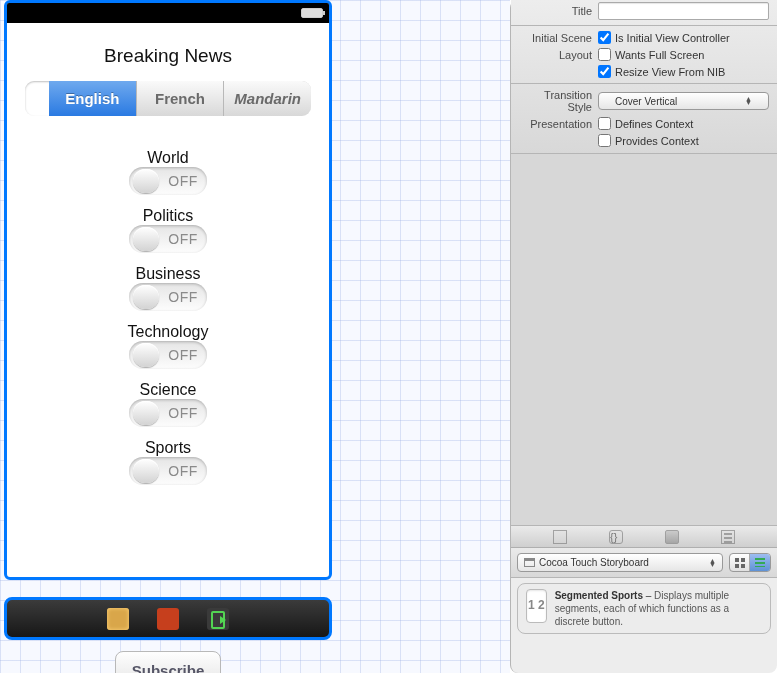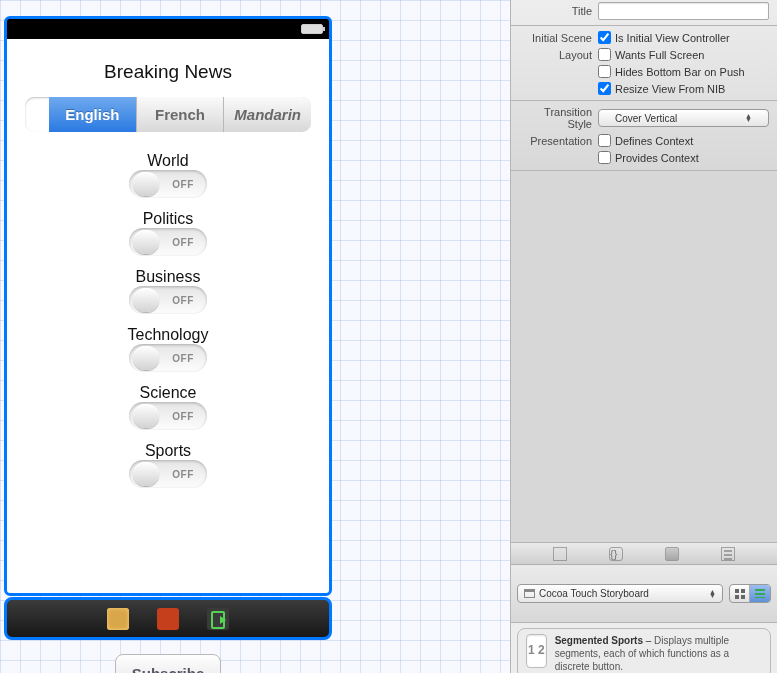--- a/index.html
+++ b/index.html
@@ -16,21 +16,21 @@
   left: 0; top: 0;
   width: 510px; height: 673px;
   background:
     linear-gradient(to right, rgba(160,180,230,.35) 1px, transparent 1px) 0 0 / 20px 20px,
     linear-gradient(to bottom, rgba(160,180,230,.35) 1px, transparent 1px) 0 0 / 20px 20px,
     #f7f9ff;
 }
 
 .phone {
   position: absolute;
-  left: 4px; top: 16px;
+  left: 4px; top: 0;
   width: 328px; height: 580px;
   background: #fff;
   border: 3px solid #0078ff;
   border-radius: 6px;
 }
 .status-bar {
   height: 20px;
   background: #000;
   display: flex;
   justify-content: flex-end;
@@ -55,21 +55,21 @@
   text-align: center;
   font-size: 19px;
   margin: 12px 0 14px;
   color: #111;
 }
 .seg {
   display: flex;
   border-radius: 9px;
   overflow: hidden;
   box-shadow: inset 0 1px 2px rgba(0,0,0,.25), 0 1px 0 #fff;
-  margin-bottom: 14px;
+  margin-bottom: 27px;
   padding-left: 24px;
 }
 .seg-item {
   flex: 1;
   text-align: center;
   padding: 9px 0;
   font-size: 15px;
   font-weight: bold;
   background: linear-gradient(#fafafa,#d8d8d8);
   border-right: 1px solid #b8b8b8;
@@ -102,21 +102,21 @@
   cursor: pointer;
 }
 .knob {
   width: 26px; height: 24px;
   background: linear-gradient(#fff,#d3d3d3);
   border-radius: 13px;
   box-shadow: 0 1px 1px rgba(0,0,0,.3), inset 0 1px 0 #fff;
 }
 .off-label {
   flex: 1; text-align: center;
-  font-size: 10px; font-weight: bold;
+  font-size: 14px; font-weight: normal;
   color: #8a8a8a;
   letter-spacing: .5px;
 }
 .subscribe-wrap { text-align: center; margin-top: 160px; }
 .subscribe {
   display: inline-block;
   padding: 10px 16px;
   font-size: 15px;
   font-weight: bold;
   color: #556;
@@ -154,20 +154,21 @@
 }
 
 .inspector {
   position: absolute;
   left: 510px; top: 0;
   width: 267px; height: 673px;
   background: #ededed;
   border-left: 1px solid #b5b5b5;
   font-size: 11px;
   color: #333;
+  border-radius: 8px;
 }
 .insp-grad-bg {
   background: linear-gradient(#ededed,#d8d8d8);
   border-bottom: 1px solid #b5b5b5;
 }
 .insp-row {
   display: flex;
   align-items: center;
   padding: 2px 8px;
 }
@@ -213,21 +214,21 @@
   border-bottom: 1px solid #afafaf;
 }
 .tab-icon { width: 14px; height: 14px; border: 1px solid #777; opacity: .6; }
 .tab-icon.lines::before {
   content:""; display:block; margin:2px;
   height:2px; background:#777; box-shadow: 0 4px 0 #777, 0 8px 0 #777;
 }
 .lib-bar {
   display: flex;
   align-items: center;
-  padding: 19px 6px;
+  padding: 5px 6px;
   gap: 6px;
   border-bottom:1px solid #b5b5b5;
   background: linear-gradient(#eaeaea,#d8d8d8);
 }
 .lib-dd {
   flex: 1; height: 19px;
   border: 1px solid #999; border-radius: 4px;
   background: linear-gradient(#fff,#e6e6e6);
   display: flex; align-items: center;
   padding: 0 6px;
@@ -360,25 +361,20 @@
       <input type="checkbox" checked="" class="insp-check" style="">
       <span>Is Initial View Controller</span>
     </div>
     <div class="insp-row">
       <div class="insp-label">Layout</div>
       <input type="checkbox" class="insp-check" style="">
       <span>Wants Full Screen</span>
     </div>
     <div class="insp-row">
       <div class="insp-label"></div>
-      <input type="checkbox" class="insp-check" style="">
-      <span>Hides Bottom Bar on Push</span>
-    </div>
-    <div class="insp-row">
-      <div class="insp-label"></div>
       <input type="checkbox" checked="" class="insp-check" style="">
       <span>Resize View From NIB</span>
     </div>
     <div class="divider"></div>
     <div class="insp-row">
       <div class="insp-label">Transition Style</div>
       <div class="insp-dropdown">
         <span>Cover Vertical</span>
         <span class="insp-dd-arrows">
             <span>▲</span>

